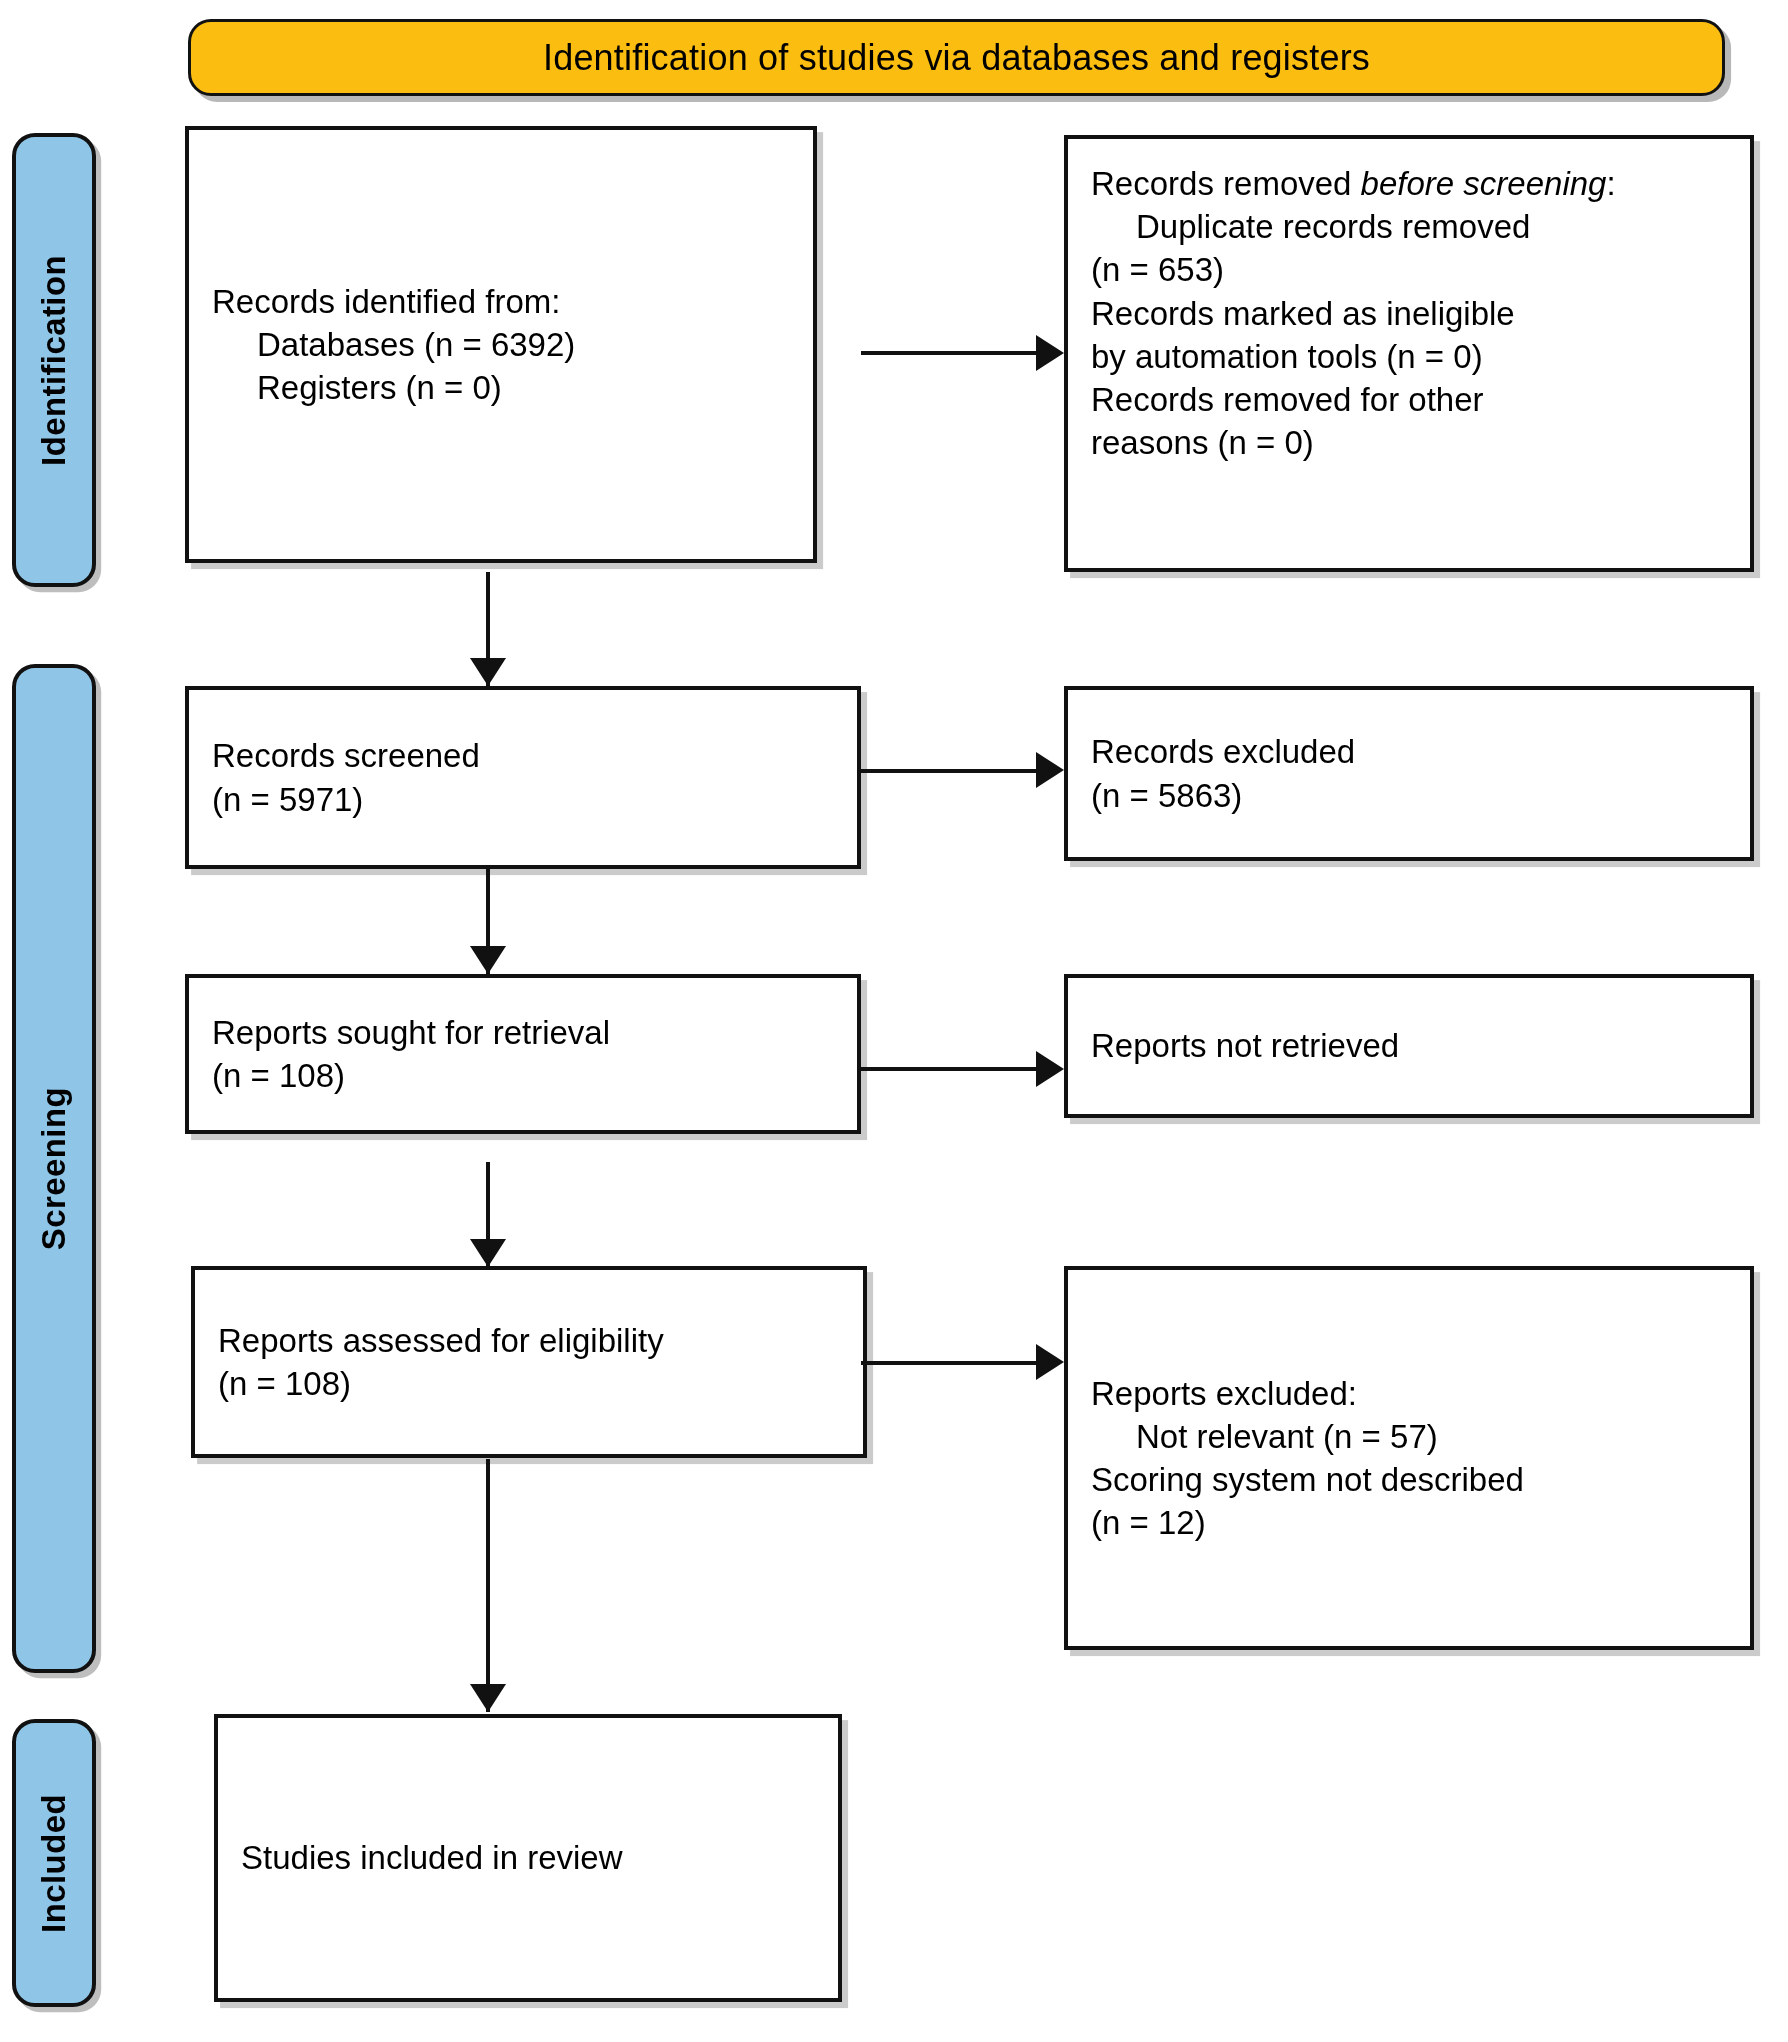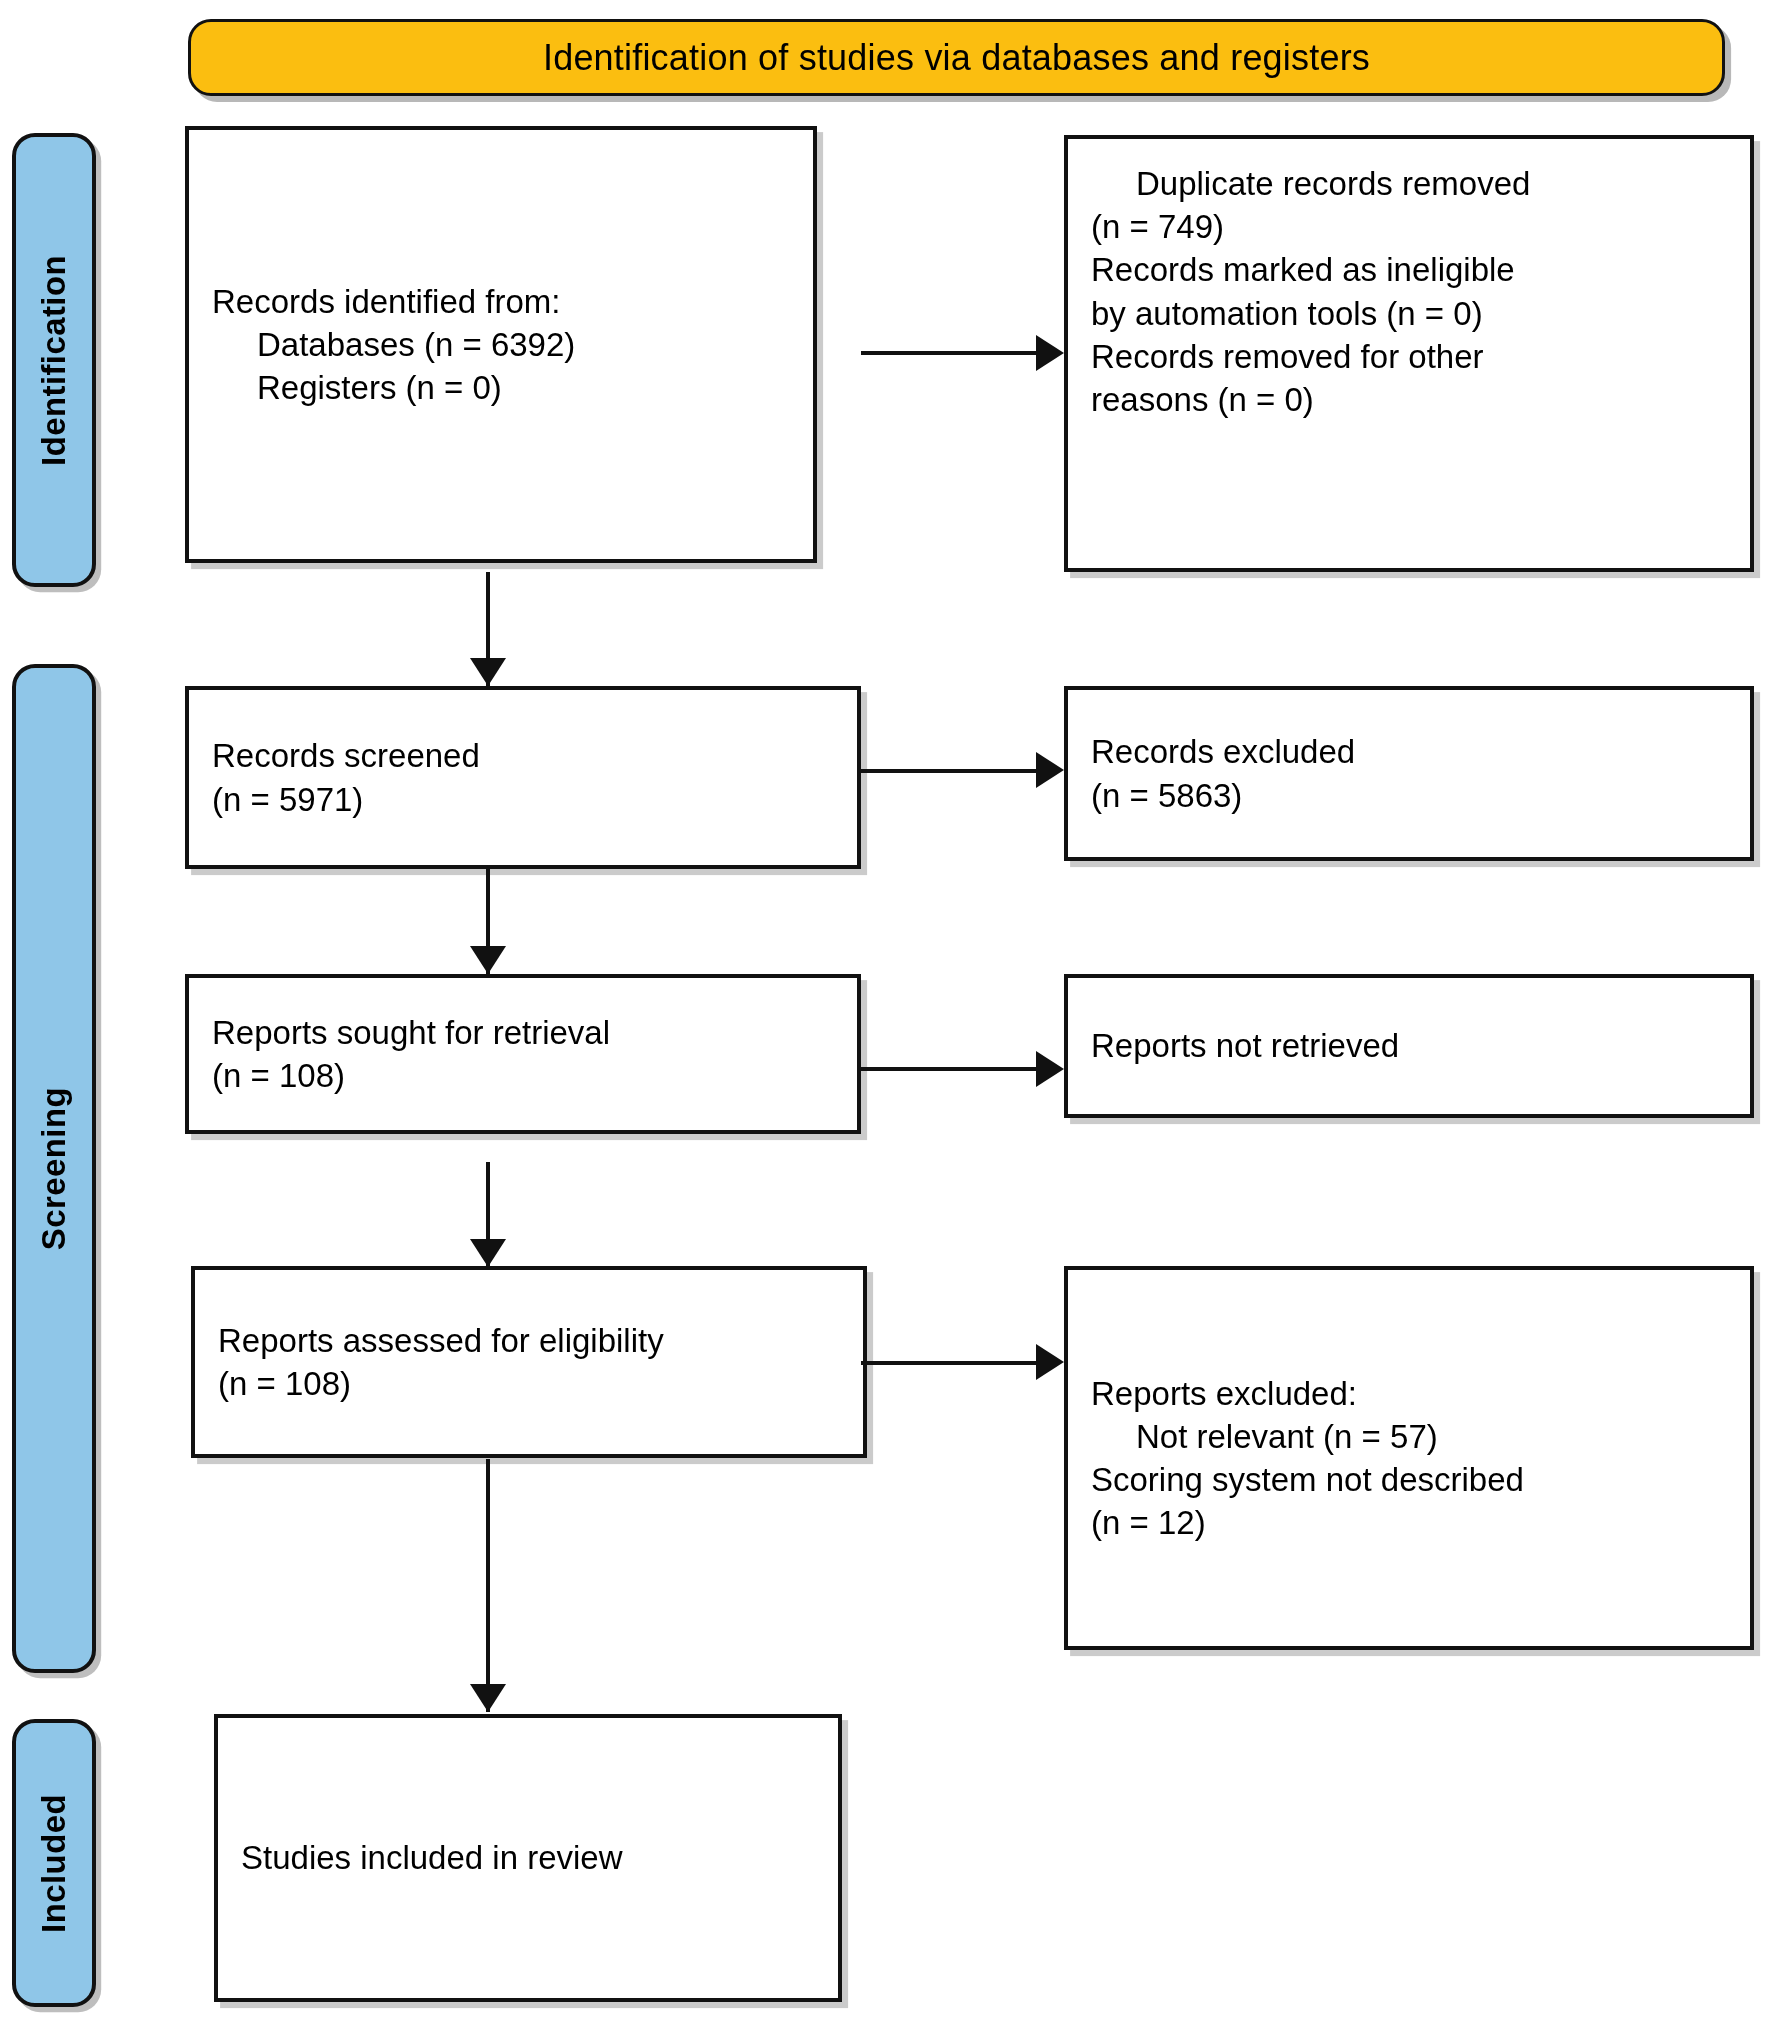--- a/index.html
+++ b/index.html
@@ -146,22 +146,23 @@
   <div class="box" style="left:185px; top:126px; width:632px; height:437px;">
     <div class="box-inner">
       <div class="line">Records identified from:</div>
       <div class="line indent">Databases (n = 6392)</div>
       <div class="line indent">Registers (n = 0)</div>
     </div>
   </div>
 
   <div class="box" style="left:1064px; top:135px; width:690px; height:437px;">
     <div class="box-inner top-align">
+      <div class="line"><span>Records removed </span><span class="em">before screening</span><span>:</span></div>
       <div class="line indent">Duplicate records removed</div>
-      <div class="line">(n = 749)</div>
+      <div class="line">(n = 653)</div>
       <div class="line">Records marked as ineligible</div>
       <div class="line">by automation tools (n = 0)</div>
       <div class="line">Records removed for other</div>
       <div class="line">reasons (n = 0)</div>
     </div>
   </div>
 
   <div class="h-line" style="left:861px; top:351px; width:175px;"></div>
   <div class="arrow-right" style="left:1036px; top:335px;"></div>
 

